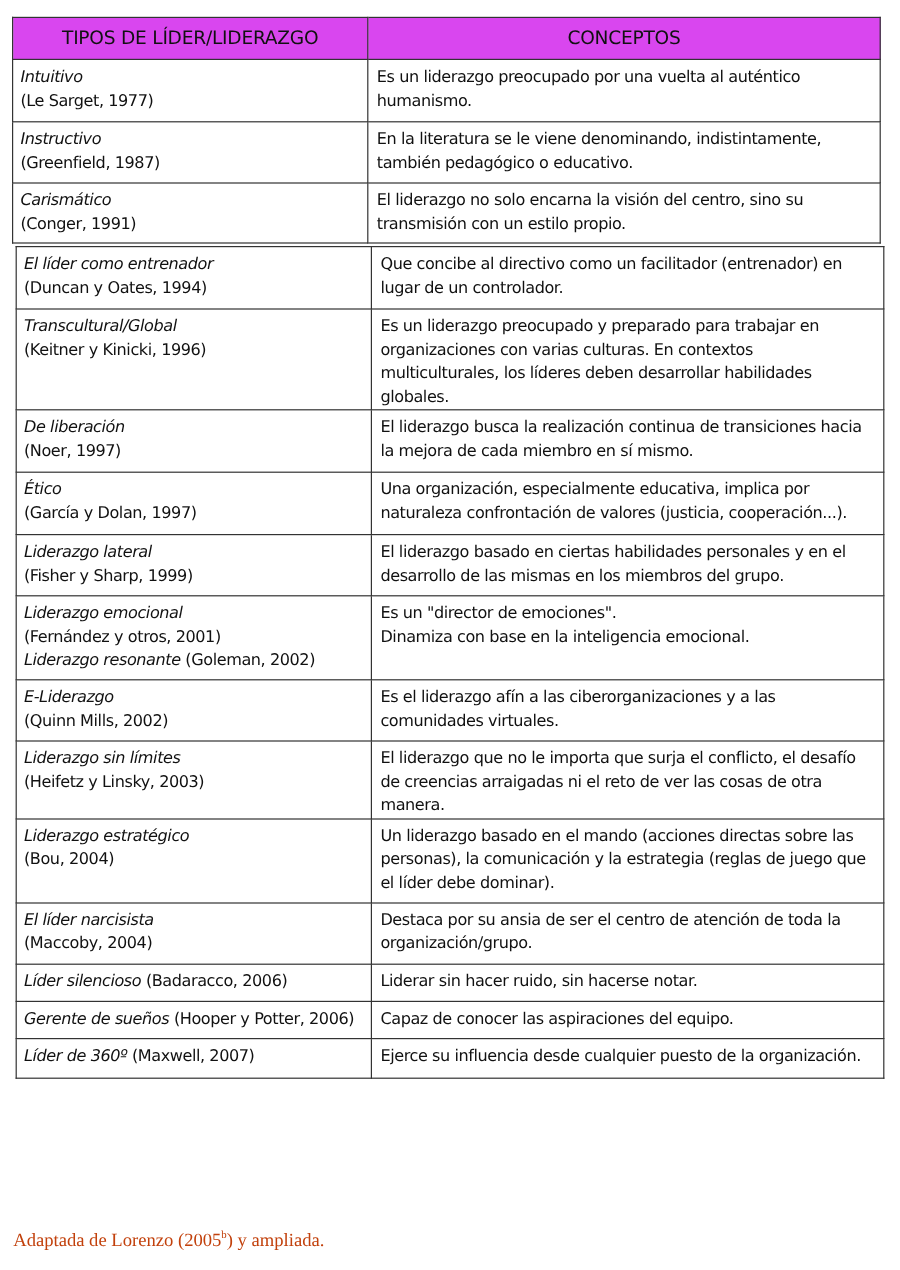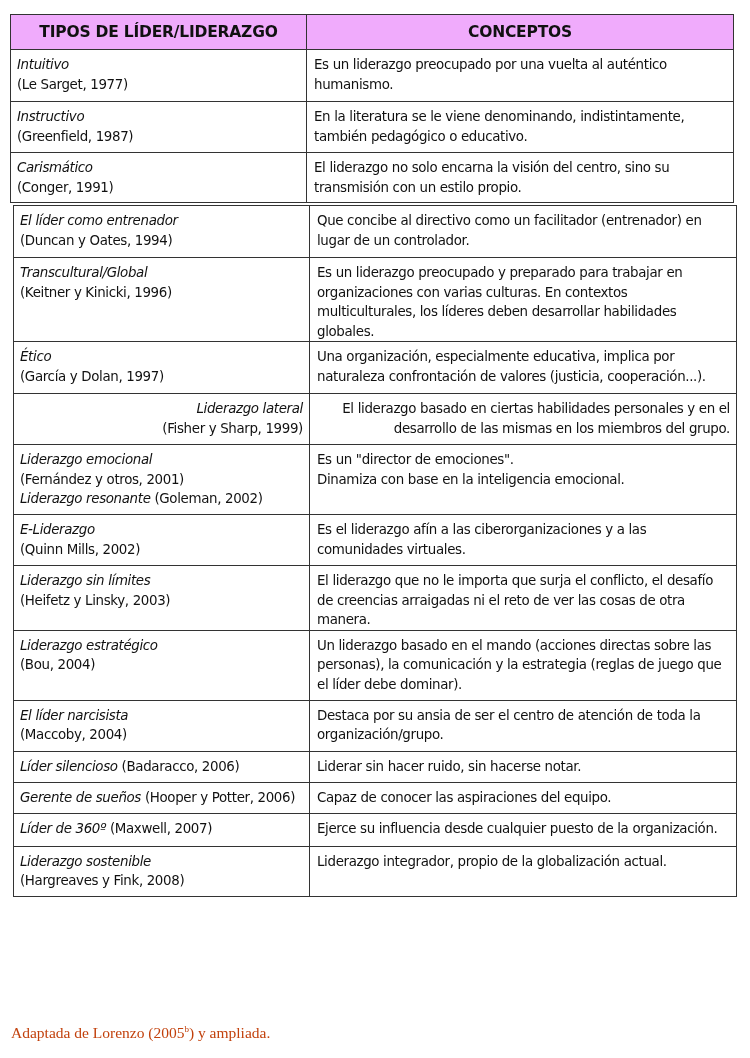--- a/index.html
+++ b/index.html
@@ -1,20 +1,20 @@
 <!DOCTYPE html>
 <html><head>
 <meta charset="utf-8">
 <style>
   html, body { margin: 0; padding: 0; background: #ffffff; }
   body { width: 750px; height: 1058px; position: relative; overflow: hidden;
          font-family: "DejaVu Sans", sans-serif; color: #111; }
   .tbl { position: absolute; border-collapse: collapse; table-layout: fixed; }
   .tbl td, .tbl th { border: 1.5px solid #333; vertical-align: top; padding: 0; }
-  .tbl th { background: #f0abfc; font-weight: bold; font-size: 15.5px; text-align: center;
+  .tbl th { background: #d946ef; font-weight: normal; font-size: 15.5px; text-align: center;
             vertical-align: middle; height: 34px; letter-spacing: -0.2px; }
   #top { left: 10px; top: 14px; width: 723px; }
   #bottom { left: 13px; top: 205px; width: 723px; }
   .c1 { width: 296px; }
   .c2 { width: 427px; }
   .cell { padding: 5px 6px 0 6px; font-size: 13.4px; line-height: 19.5px; letter-spacing: -0.35px; }
   .cell.r { padding-left: 7px; }
   .ttl { font-style: italic; }
   .footnote { position: absolute; left: 11px; top: 1024px; font-family: "Liberation Serif", "DejaVu Serif", serif;
               font-size: 15.5px; color: #c2410c; }
@@ -79,27 +79,35 @@
       <tr style="height: 70px;">
         <td>
           <div class="cell"><span class="ttl">Transcultural/Global</span><br><span>(Keitner y Kinicki, 1996)</span></div>
         </td>
         <td>
           <div class="cell r"><span>Es un liderazgo preocupado y preparado para trabajar en organizaciones con varias culturas. En contextos multiculturales, los líderes deben desarrollar habilidades globales.</span></div>
         </td>
       </tr>
       <tr style="height: 52px;">
         <td>
+          <div class="cell"><span class="ttl">De liberación</span><br><span>(Noer, 1997)</span></div>
+        </td>
+        <td>
+          <div class="cell r"><span>El liderazgo busca la realización continua de transiciones hacia la mejora de cada miembro en sí mismo.</span></div>
+        </td>
+      </tr>
+      <tr style="height: 52px;">
+        <td>
           <div class="cell"><span class="ttl">Ético</span><br><span>(García y Dolan, 1997)</span></div>
         </td>
         <td>
           <div class="cell r"><span>Una organización, especialmente educativa, implica por naturaleza confrontación de valores (justicia, cooperación...).</span></div>
         </td>
       </tr>
-      <tr style="height: 51px; text-align: right;">
+      <tr style="height: 51px;">
         <td>
           <div class="cell"><span class="ttl">Liderazgo lateral</span><br><span>(Fisher y Sharp, 1999)</span></div>
         </td>
         <td>
           <div class="cell r"><span>El liderazgo basado en ciertas habilidades personales y en el desarrollo de las mismas en los miembros del grupo.</span></div>
         </td>
       </tr>
       <tr style="height: 70px;">
         <td>
           <div class="cell"><span class="ttl">Liderazgo emocional</span><br><span>(Fernández y otros, 2001)</span><br><span class="ttl">Liderazgo resonante</span> <span>(Goleman, 2002)</span></div>
@@ -157,24 +165,16 @@
         </td>
       </tr>
       <tr style="height: 33px;">
         <td>
           <div class="cell"><span class="ttl">Líder de 360º</span> <span>(Maxwell, 2007)</span></div>
         </td>
         <td>
           <div class="cell r"><span>Ejerce su influencia desde cualquier puesto de la organización.</span></div>
         </td>
       </tr>
-      <tr style="height: 50px;">
-        <td>
-          <div class="cell"><span class="ttl">Liderazgo sostenible</span><br><span> (Hargreaves y Fink, 2008)</span></div>
-        </td>
-        <td>
-          <div class="cell r"><span>Liderazgo integrador, propio de la globalización actual.</span></div>
-        </td>
-      </tr>
     </tbody>
 </table>
 
 <div class="footnote"><span>Adaptada de Lorenzo (2005</span><sup>b</sup><span>) y ampliada.</span></div>
 
 </body></html>

